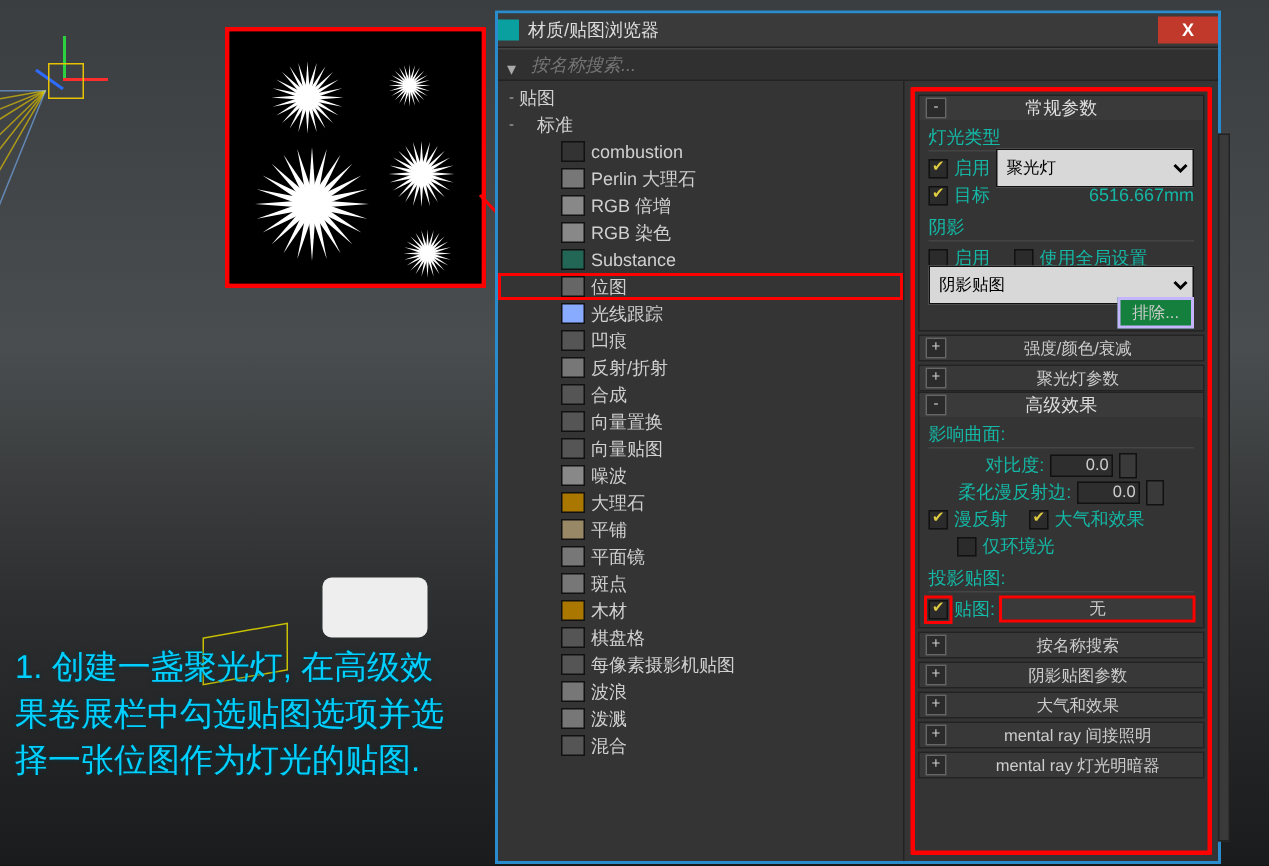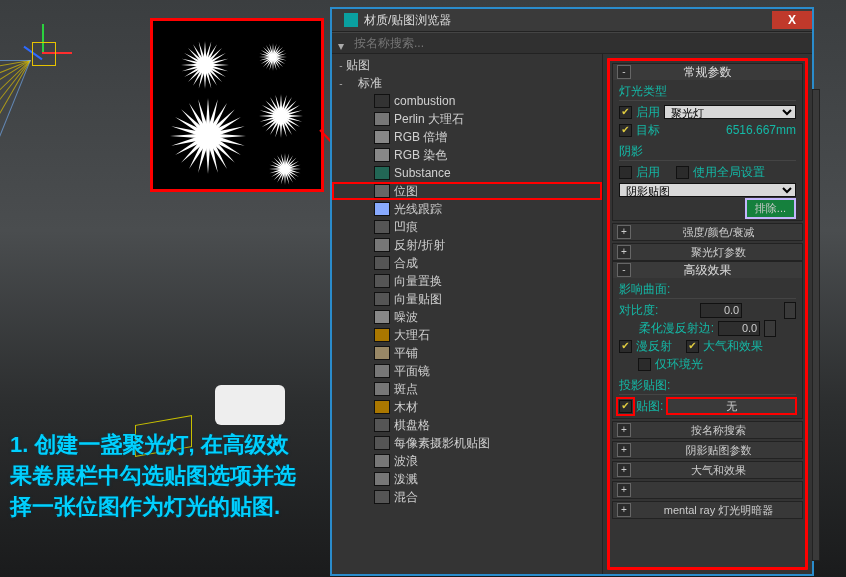--- a/index.html
+++ b/index.html
@@ -9,47 +9,47 @@
   .gizmo .x{position:absolute;left:12px;top:4px;width:30px;height:2px;background:#ff2e2e}
   .gizmo .z{position:absolute;left:-8px;top:4px;width:22px;height:2px;background:#2e6bff;transform:rotate(35deg)}
   .gizmo .box{position:absolute;left:2px;top:-6px;width:22px;height:22px;border:1px solid #e6c200;background:transparent}
   .light-lines{position:absolute;top:60px;left:30px;width:290px;height:500px}
   .ll{position:absolute;left:0;top:0;width:1px;height:1px;border-left:1px solid rgba(230,200,0,.65);transform-origin:top left}
   .cube{position:absolute;left:215px;top:385px;width:70px;height:40px;background:#eee;border-radius:6px}
   .cube2{position:absolute;left:135px;top:420px;width:55px;height:30px;border:1px solid #c8c000;background:transparent;transform:skewY(-10deg)}
   .thumb-frame{position:absolute;top:18px;left:150px;width:168px;height:168px;border:3px solid #ff0000;background:#000}
   .thumb-frame svg{width:100%;height:100%;display:block}
   .diag-line{position:absolute;top:20px;left:150px;width:520px;height:240px;pointer-events:none}
-  .instruct{position:absolute;left:10px;top:430px;width:300px;font-size:22px;font-weight:bold;color:#00d0ff;line-height:1.4;text-shadow:0 0 3px #003a4a}
+  .instruct{position:absolute;left:10px;top:430px;width:300px;font-size:22px;font-weight:normal;color:#00d0ff;line-height:1.4;text-shadow:0 0 3px #003a4a}
   
   .panel{position:absolute;top:7px;left:330px;width:480px;height:565px;border:2px solid #2a8ccc;background:#323232;display:flex;flex-direction:column}
-  .titlebar{height:22px;background:#3a3a3a;display:flex;align-items:center;padding-left:12px;border-bottom:1px solid #222}
+  .titlebar{height:22px;background:#3a3a3a;display:flex;align-items:center;padding-left:0;border-bottom:1px solid #222}
   .titlebar .ico{width:14px;height:14px;background:#0aa0a0;margin-right:6px}
   .titlebar .txt{flex:1;color:#ddd;font-size:12px}
   .titlebar .close{width:40px;height:18px;background:#c0392b;color:#fff;text-align:center;line-height:18px;font-weight:bold;font-size:12px}
   .search{height:20px;background:#303030;border-top:1px solid #444;border-bottom:1px solid #222;display:flex;align-items:center;padding:0 6px}
   .search .dd{width:8px;height:8px;margin-right:6px;color:#aaa}
-  .search input{flex:1;background:transparent;border:none;color:#bbb;font-size:12px;outline:none}
+  .search input{flex:1;background:transparent;border:none;color:#bbb;font-style:italic;font-size:12px;outline:none}
   .body{flex:1;display:flex;background:#343434;overflow:hidden}
   .tree{width:270px;border-right:1px solid #222;overflow-y:auto;padding-top:2px}
   .tree-row{height:18px;display:flex;align-items:center;padding-left:4px;color:#d0d0d0}
   .tree-row.g{font-weight:normal}
   .tree-row .tw{width:10px;color:#aaa;font-size:10px;text-align:center}
   .tree-row .sw{width:14px;height:12px;margin:0 4px;border:1px solid #111;background:#777}
   .tree-row.sel{outline:2px solid #ff0000;outline-offset:-2px}
   .sidepanel{flex:1;padding:4px;overflow:hidden}
   .side-box{border:3px solid #ff0000;border-radius:1px;padding:2px;height:100%;box-sizing:border-box;overflow:hidden}
   .rollup{border:1px solid #222;margin-bottom:2px;background:#343434}
   .rollup-h{height:16px;background:#3a3a3a;color:#ddd;text-align:center;font-size:12px;line-height:16px;position:relative}
   .rollup-h .pm{position:absolute;left:4px;top:1px;width:12px;height:12px;border:1px solid #666;background:#2b2b2b;color:#ccc;font-size:10px;line-height:11px;text-align:center}
   .rollup-b{padding:3px 6px}
   .lbl{color:#14b8a6;font-size:12px}
   .row{display:flex;align-items:center;height:18px;gap:4px}
   .chk{width:11px;height:11px;border:1px solid #111;background:#2b2b2b;display:inline-flex;align-items:center;justify-content:center;color:#e0cc40;font-size:10px;line-height:1}
-  .sel-input{background:#d8d8d8;color:#000;border:1px solid #111;height:14px;font-size:11px;padding:0 2px}
+  .sel-input{background:#d8d8d8;color:#000;border:1px solid #111;height:26px;font-size:11px;padding:0 2px}
   .num{width:36px;background:#2e2e2e;border:1px solid #111;color:#ccc;height:13px;font-size:11px;padding:0 2px;text-align:right}
   .spin{width:10px;height:15px;background:#3a3a3a;border:1px solid #111}
   .wide-btn{flex:1;background:#3a3a3a;border:1px solid #222;height:14px;text-align:center;font-size:11px;color:#ccc;line-height:14px}
   .wide-btn.red{outline:2px solid #ff0000;outline-offset:-1px}
   .mini-rollup{display:flex;align-items:center;height:16px;background:#383838;border:1px solid #222;margin-top:2px}
   .mini-rollup .pm{width:12px;height:12px;border:1px solid #666;background:#2b2b2b;color:#ccc;font-size:10px;line-height:11px;text-align:center;margin:0 4px}
   .mini-rollup .t{flex:1;text-align:center;font-size:11px;color:#ccc}
   .right-edge{position:absolute;right:-8px;top:80px;width:6px;height:470px;background:#3a3a3a;border:1px solid #222}
   .btn{background:#15803d;border:2px solid #c4b5fd;color:#ccc;padding:1px 8px;font-size:11px}
   ::-webkit-scrollbar{width:10px}::-webkit-scrollbar-thumb{background:#555}::-webkit-scrollbar-track{background:#2b2b2b}
@@ -341,21 +341,21 @@
             <div class="mini-rollup">
               <span class="pm">+</span>
               <span class="t">聚光灯参数</span>
             </div>
           </div>
 
         <div class="rollup">
           <div class="rollup-h"><span class="pm">-</span><span>高级效果</span></div>
           <div class="rollup-b">
             <div class="lbl" style="border-bottom:1px solid #444;margin-bottom:2px">影响曲面:</div>
-            <div class="row" style="justify-content:space-between">
+            <div class="row" style="justify-content:center">
               <span class="lbl">对比度:</span>
               <input class="num" value="0.0" style="">
                 <span class="spin"></span>
             </div>
             <div class="row" style="justify-content:center">
               <span class="lbl">柔化漫反射边:</span>
               <input class="num" value="0.0" style="">
                 <span class="spin"></span>
             </div>
             <div class="row">
@@ -387,20 +387,21 @@
             <div class="mini-rollup">
               <span class="pm">+</span>
               <span class="t">阴影贴图参数</span>
             </div>
             <div class="mini-rollup">
               <span class="pm">+</span>
               <span class="t">大气和效果</span>
             </div>
             <div class="mini-rollup">
               <span class="pm">+</span>
+              <span class="t">mental ray 间接照明</span>
             </div>
             <div class="mini-rollup">
               <span class="pm">+</span>
               <span class="t">mental ray 灯光明暗器</span>
             </div>
           </div>
 
       </div>
     </div>
   </div>

